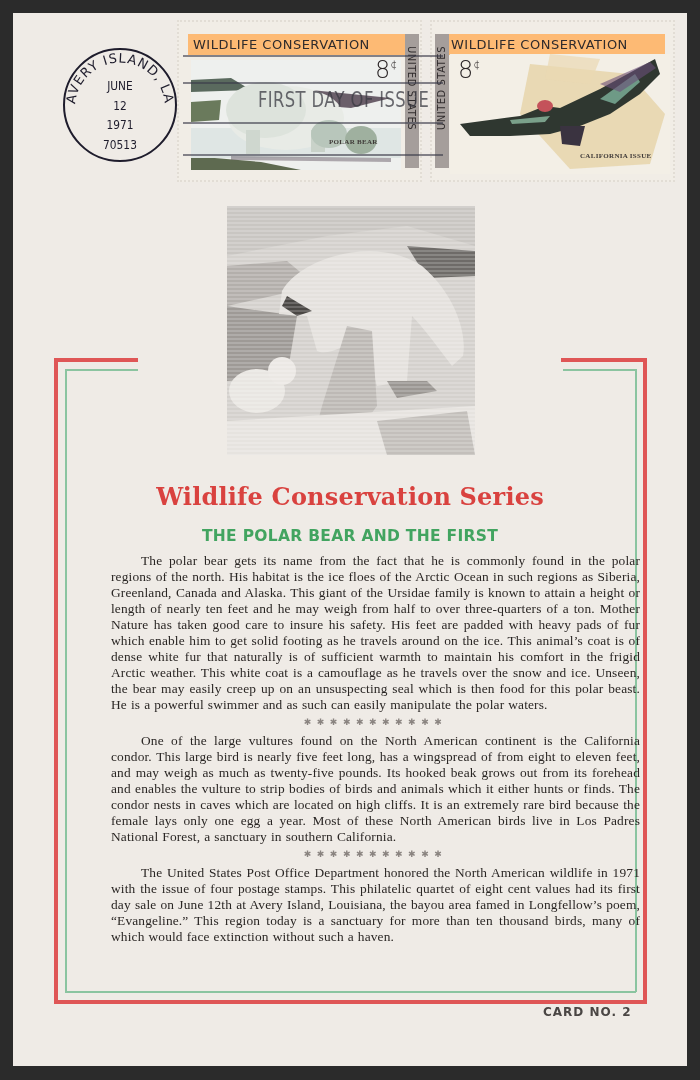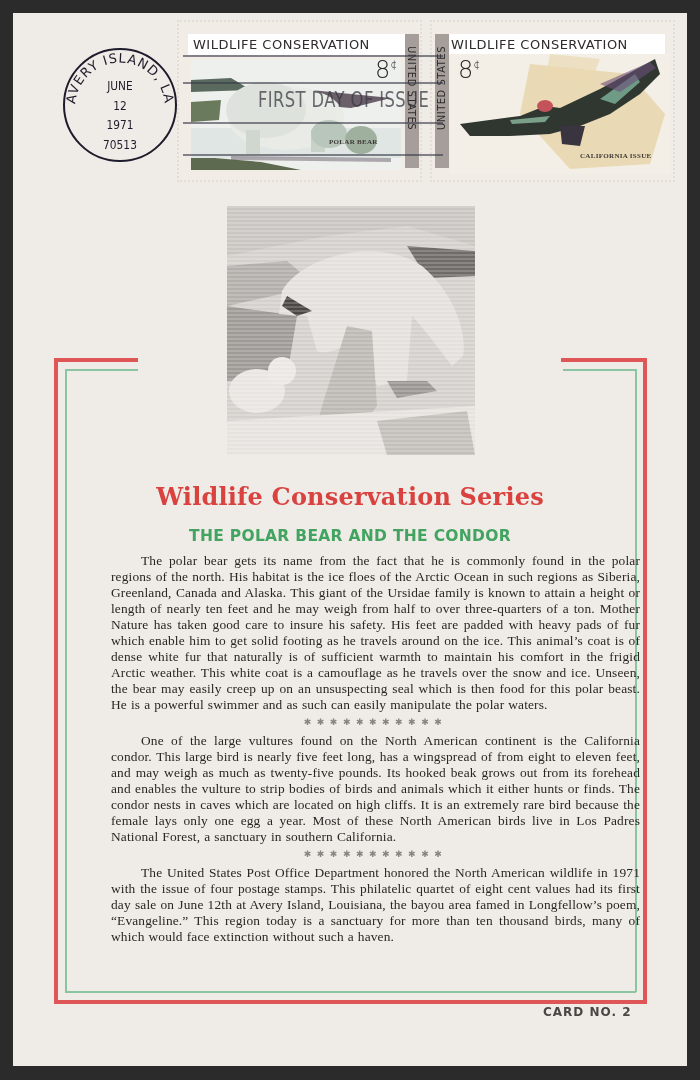--- a/index.html
+++ b/index.html
@@ -18,21 +18,21 @@
   .stamp {
     position:absolute; top:0; height:162px; width:245px;
     background:#f1ede6;
     border:2px dotted #e2ddd5;
     box-sizing:border-box;
   }
   .stamp.left { left:0; }
   .stamp.right { left:253px; }
   .stamp .header-bar {
     position:absolute; top:12px; height:21px;
-    background:#ffffff; color:#2f2b2c;
+    background:#fdba74; color:#2f2b2c;
     font-family:"DejaVu Sans", sans-serif; font-size:13px; letter-spacing:0.5px;
     line-height:21px; white-space:nowrap; overflow:hidden;
   }
   .stamp.left .header-bar { left:9px; width:229px; padding-left:5px; box-sizing:border-box; }
   .stamp.right .header-bar { left:3px; width:230px; padding-left:16px; box-sizing:border-box; }
   .stamp .side-bar {
     position:absolute; top:12px; width:14px; height:134px; background:#a59e9b;
   }
   .stamp.left .side-bar { left:226px; }
   .stamp.right .side-bar { left:3px; }
@@ -231,21 +231,21 @@
 <div class="frame-red" style="left:643px; top:358px; width:4px; height:646px;"></div>
 <div class="frame-red" style="left:54px; top:1000px; width:593px; height:4px;"></div>
 
 <div class="frame-green" style="left:65px; top:369px; width:73px; height:1.5px;"></div>
 <div class="frame-green" style="left:563px; top:369px; width:73px; height:1.5px;"></div>
 <div class="frame-green" style="left:65px; top:369px; width:1.5px; height:623px;"></div>
 <div class="frame-green" style="left:635px; top:369px; width:1.5px; height:623px;"></div>
 <div class="frame-green" style="left:65px; top:991px; width:571px; height:1.5px;"></div>
 
 <div class="series-title">Wildlife Conservation Series</div>
-<div class="subtitle">THE POLAR BEAR AND THE CONDOR</div>
+<div class="subtitle">THE POLAR BEAR AND THE FIRST</div>
 
 <div class="body-text">
   <p>The polar bear gets its name from the fact that he is commonly found in the polar regions of the north. His habitat is the ice floes of the Arctic Ocean in such regions as Siberia, Greenland, Canada and Alaska. This giant of the Ursidae family is known to attain a height or length of nearly ten feet and he may weigh from half to over three-quarters of a ton. Mother Nature has taken good care to insure his safety. His feet are padded with heavy pads of fur which enable him to get solid footing as he travels around on the ice. This animal’s coat is of dense white fur that naturally is of sufficient warmth to maintain his comfort in the frigid Arctic weather. This white coat is a camouflage as he travels over the snow and ice. Unseen, the bear may easily creep up on an unsuspecting seal which is then food for this polar beast. He is a powerful swimmer and as such can easily manipulate the polar waters.</p>
   <div class="stars">✱✱✱✱✱✱✱✱✱✱✱</div>
   <p>One of the large vultures found on the North American continent is the California condor. This large bird is nearly five feet long, has a wingspread of from eight to eleven feet, and may weigh as much as twenty-five pounds. Its hooked beak grows out from its forehead and enables the vulture to strip bodies of birds and animals which it either hunts or finds. The condor nests in caves which are located on high cliffs. It is an extremely rare bird because the female lays only one egg a year. Most of these North American birds live in Los Padres National Forest, a sanctuary in southern California.</p>
   <div class="stars">✱✱✱✱✱✱✱✱✱✱✱</div>
   <p>The United States Post Office Department honored the North American wildlife in 1971 with the issue of four postage stamps. This philatelic quartet of eight cent values had its first day sale on June 12th at Avery Island, Louisiana, the bayou area famed in Longfellow’s poem, “Evangeline.” This region today is a sanctuary for more than ten thousand birds, many of which would face extinction without such a haven.</p>
 </div>
 
 <div class="card-no">CARD NO. 2</div>

